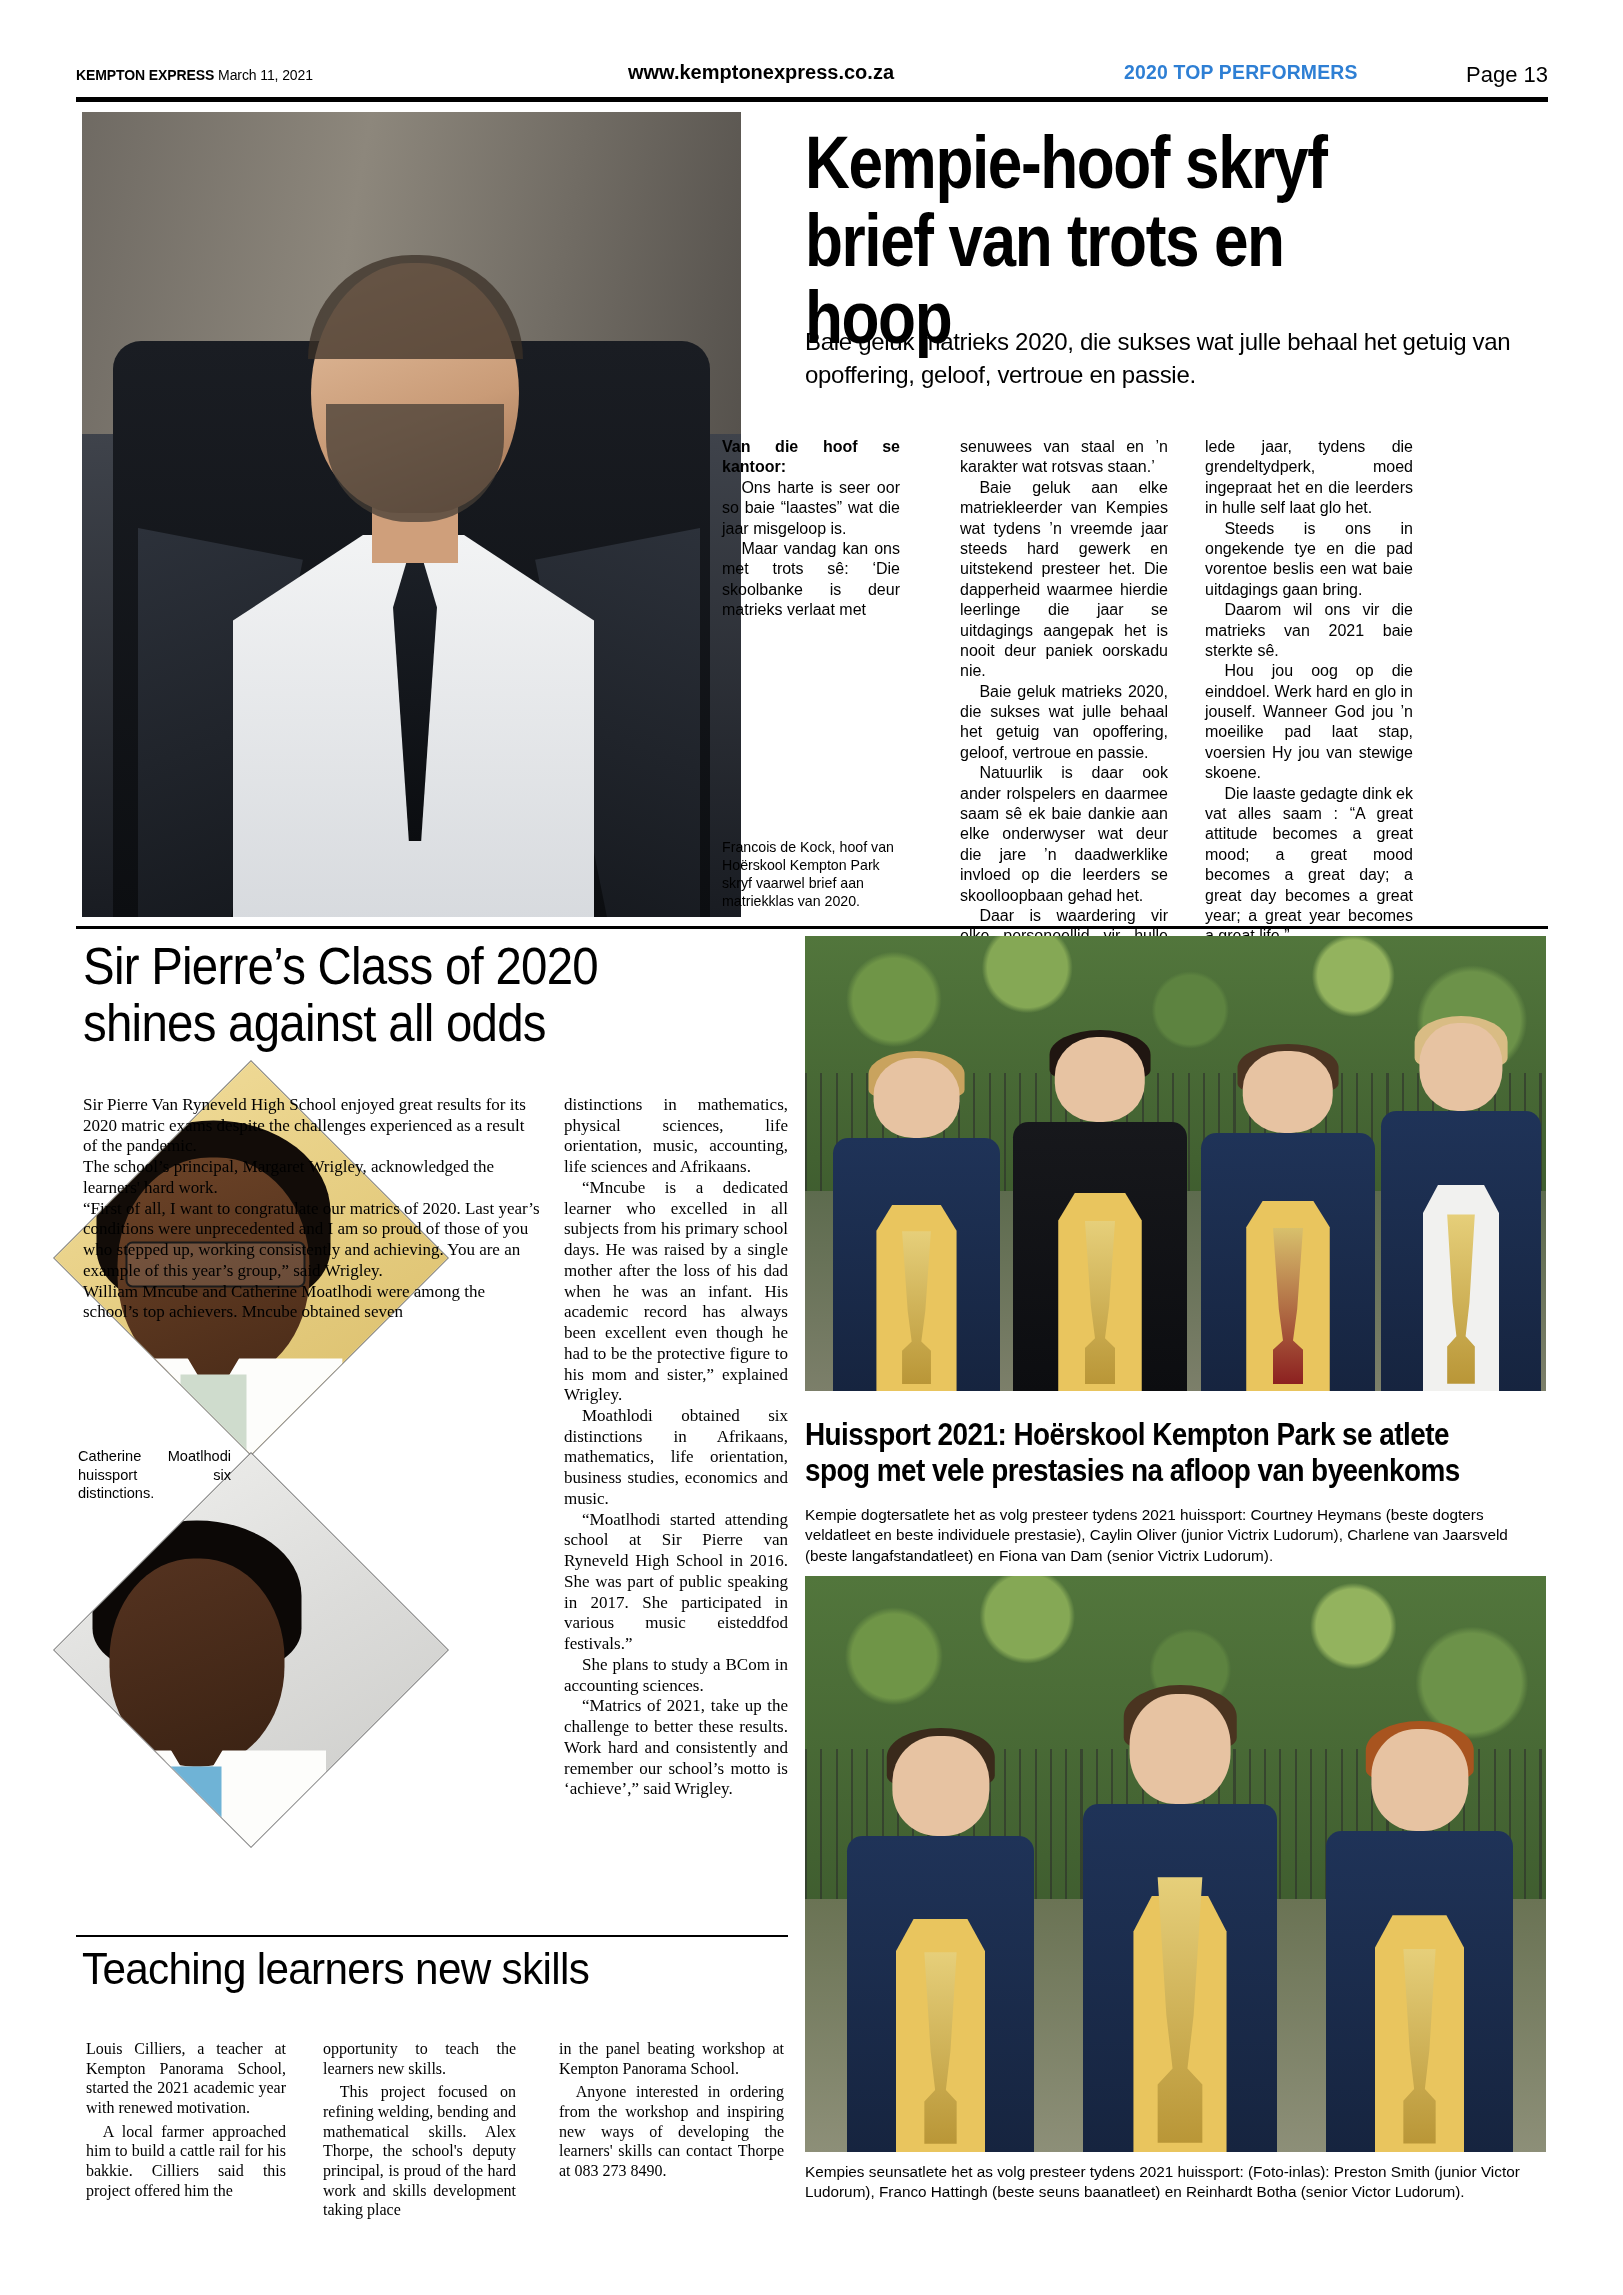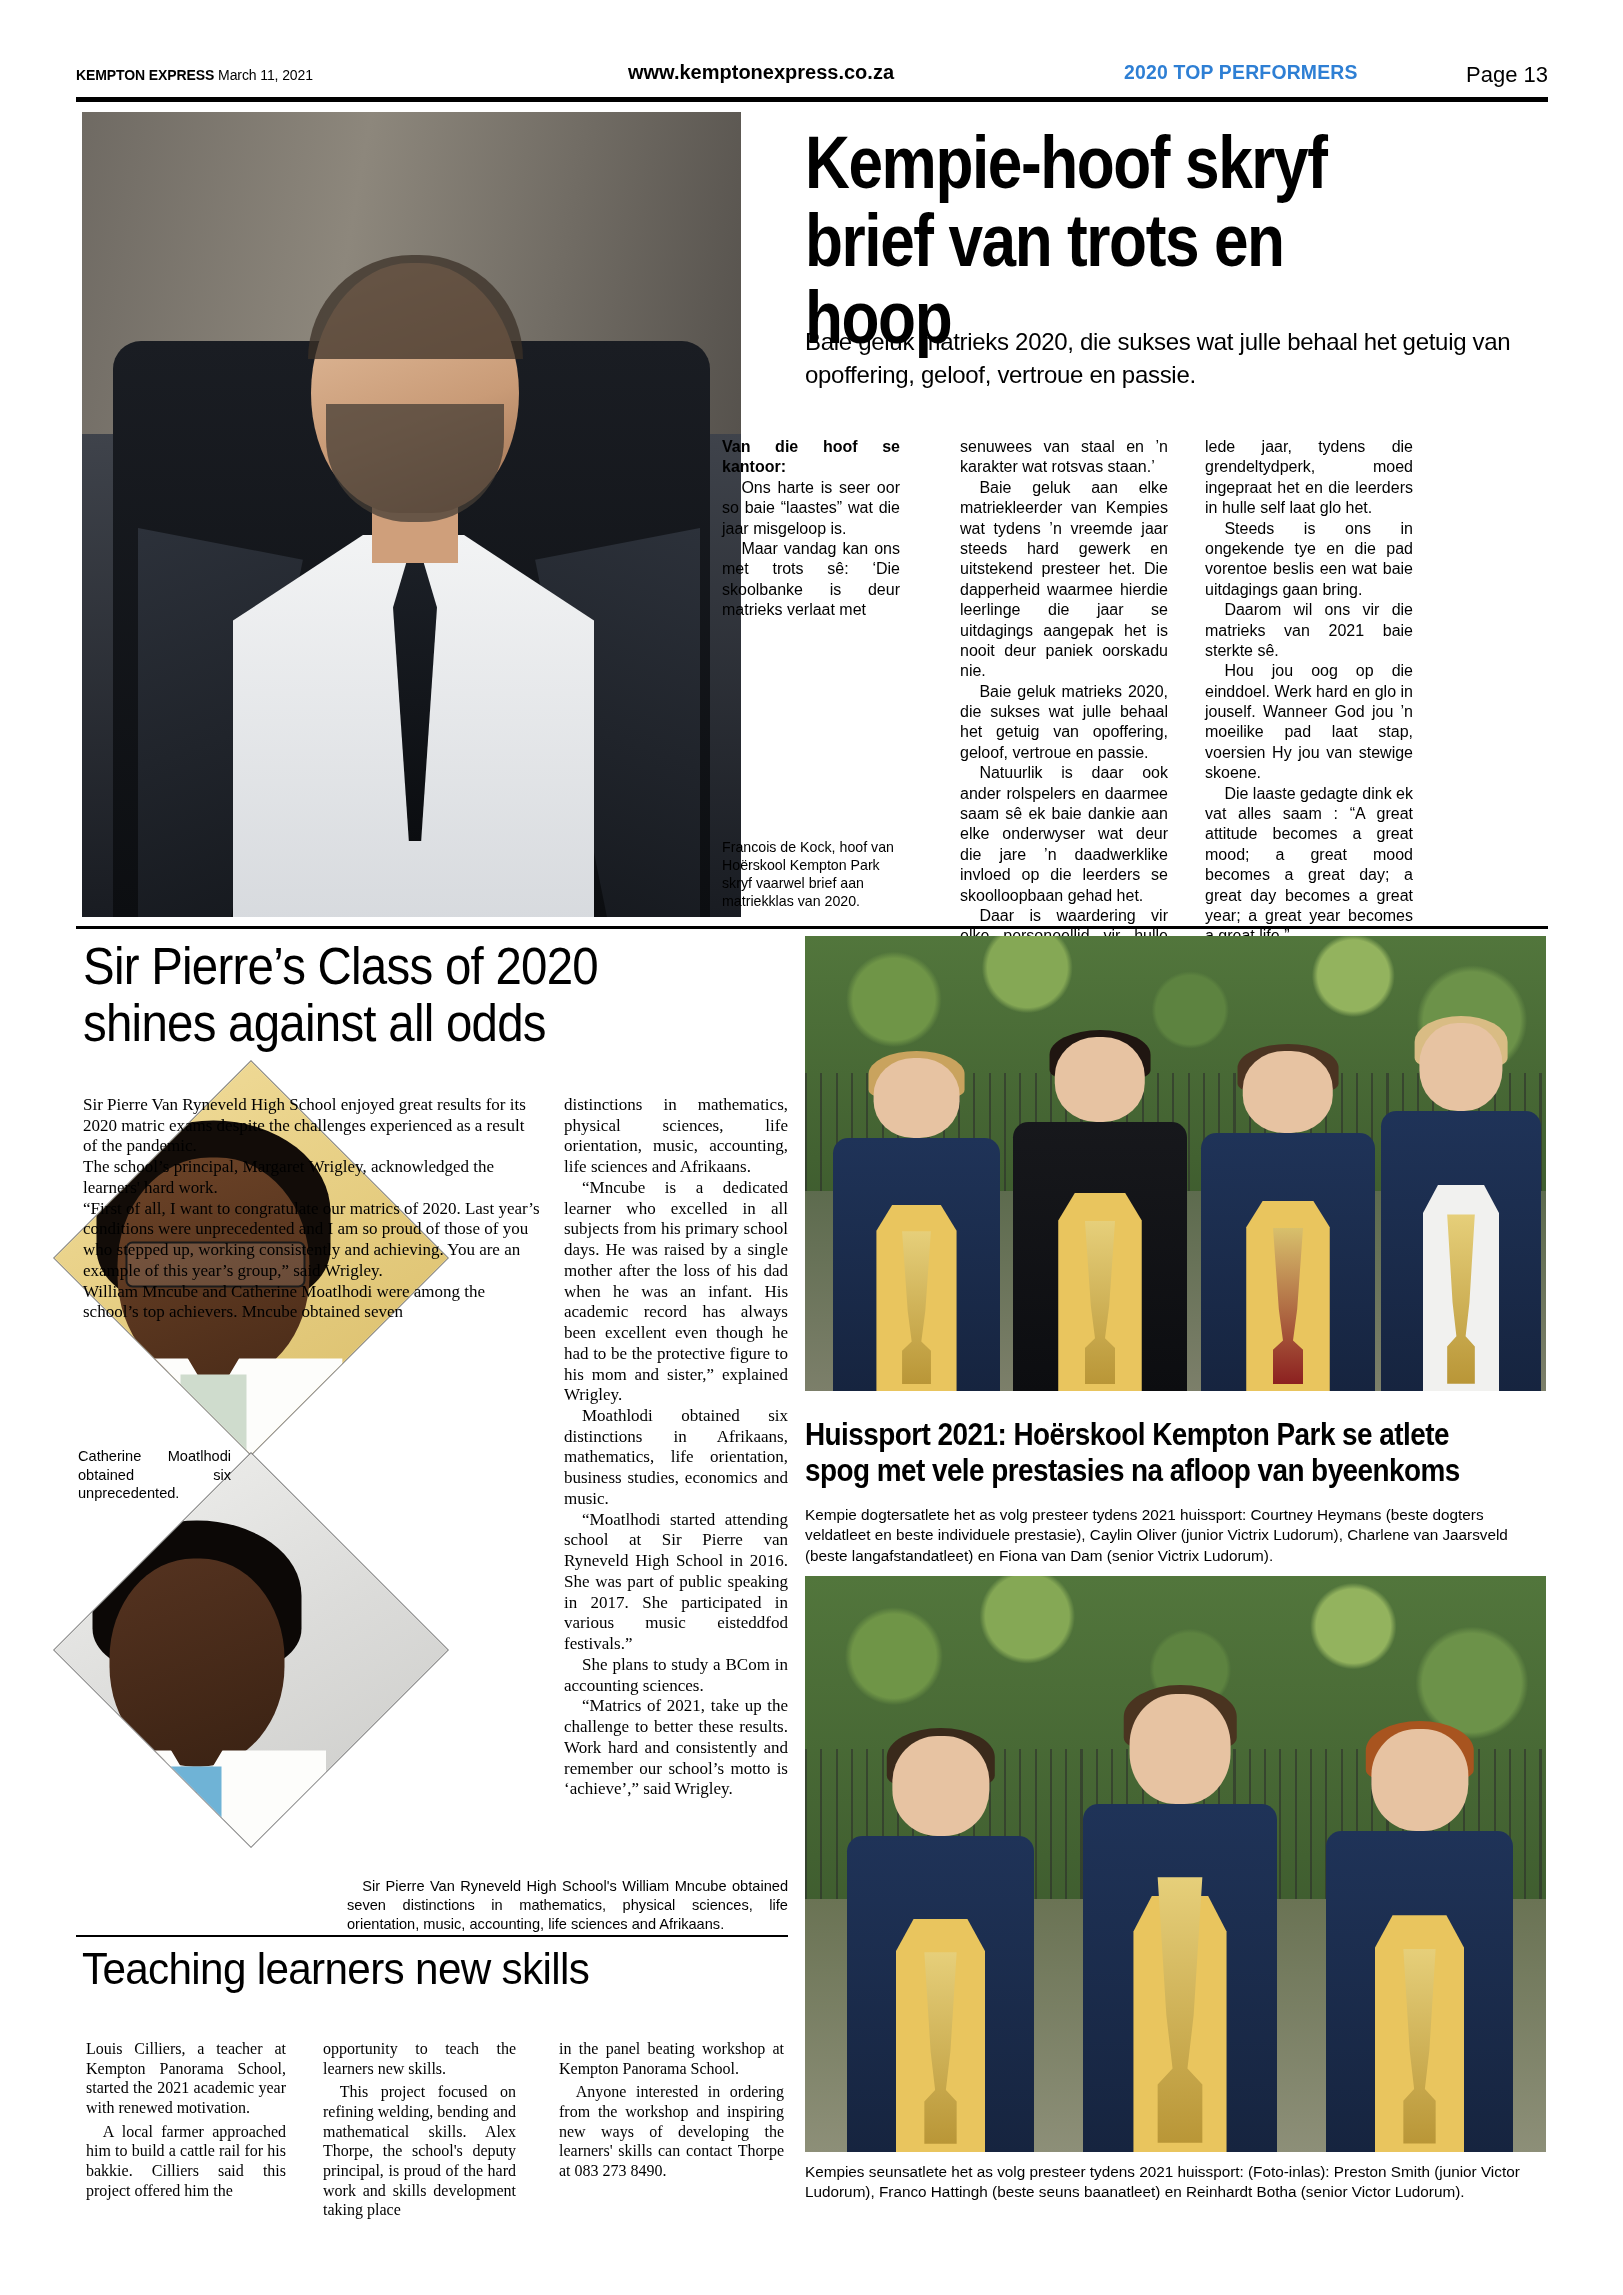--- a/index.html
+++ b/index.html
@@ -219,24 +219,21 @@
 
   <div class="sp-col sp-col2">
     <p style="text-indent:0">distinctions in mathematics, physical sciences, life orientation, music, accounting, life sciences and Afrikaans.</p>
     <p>“Mncube is a dedicated learner who excelled in all subjects from his primary school days. He was raised by a single mother after the loss of his dad when he was an infant. His academic record has always been excellent even though he had to be the protective figure to his mom and sister,” explained Wrigley.</p>
     <p>Moathlodi obtained six distinctions in Afrikaans, mathematics, life orientation, business studies, economics and music.</p>
     <p>“Moatlhodi started attending school at Sir Pierre van Ryneveld High School in 2016. She was part of public speaking in 2017. She participated in various music eisteddfod festivals.”</p>
     <p>She plans to study a BCom in accounting sciences.</p>
     <p>“Matrics of 2021, take up the challenge to better these results. Work hard and consistently and remember our school’s motto is ‘achieve’,” said Wrigley.</p>
   </div>
 
-  <div class="cap-catherine">Catherine Moatlhodi obtained six unprecedented.</div>
-  <div class="cap-william">
-    <p>Sir Pierre Van Ryneveld High School's William Mncube obtained seven distinctions in mathematics, physical sciences, life orientation, music, accounting, life sciences and Afrikaans.</p>
-  </div>
+  <div class="cap-catherine">Catherine Moatlhodi huissport six distinctions.</div>
 
   <div class="photoA">
     <div class="trees"></div>
     <div class="fence"></div>
     <div class="ground"></div>
     <div class="pupil" style="left:28px;width:167px;height:333px;">
       <div class="body"></div>
       <div class="shirt"></div>
       <div class="hair" style="background:#c9a35e;"></div>
       <div class="head"></div>

